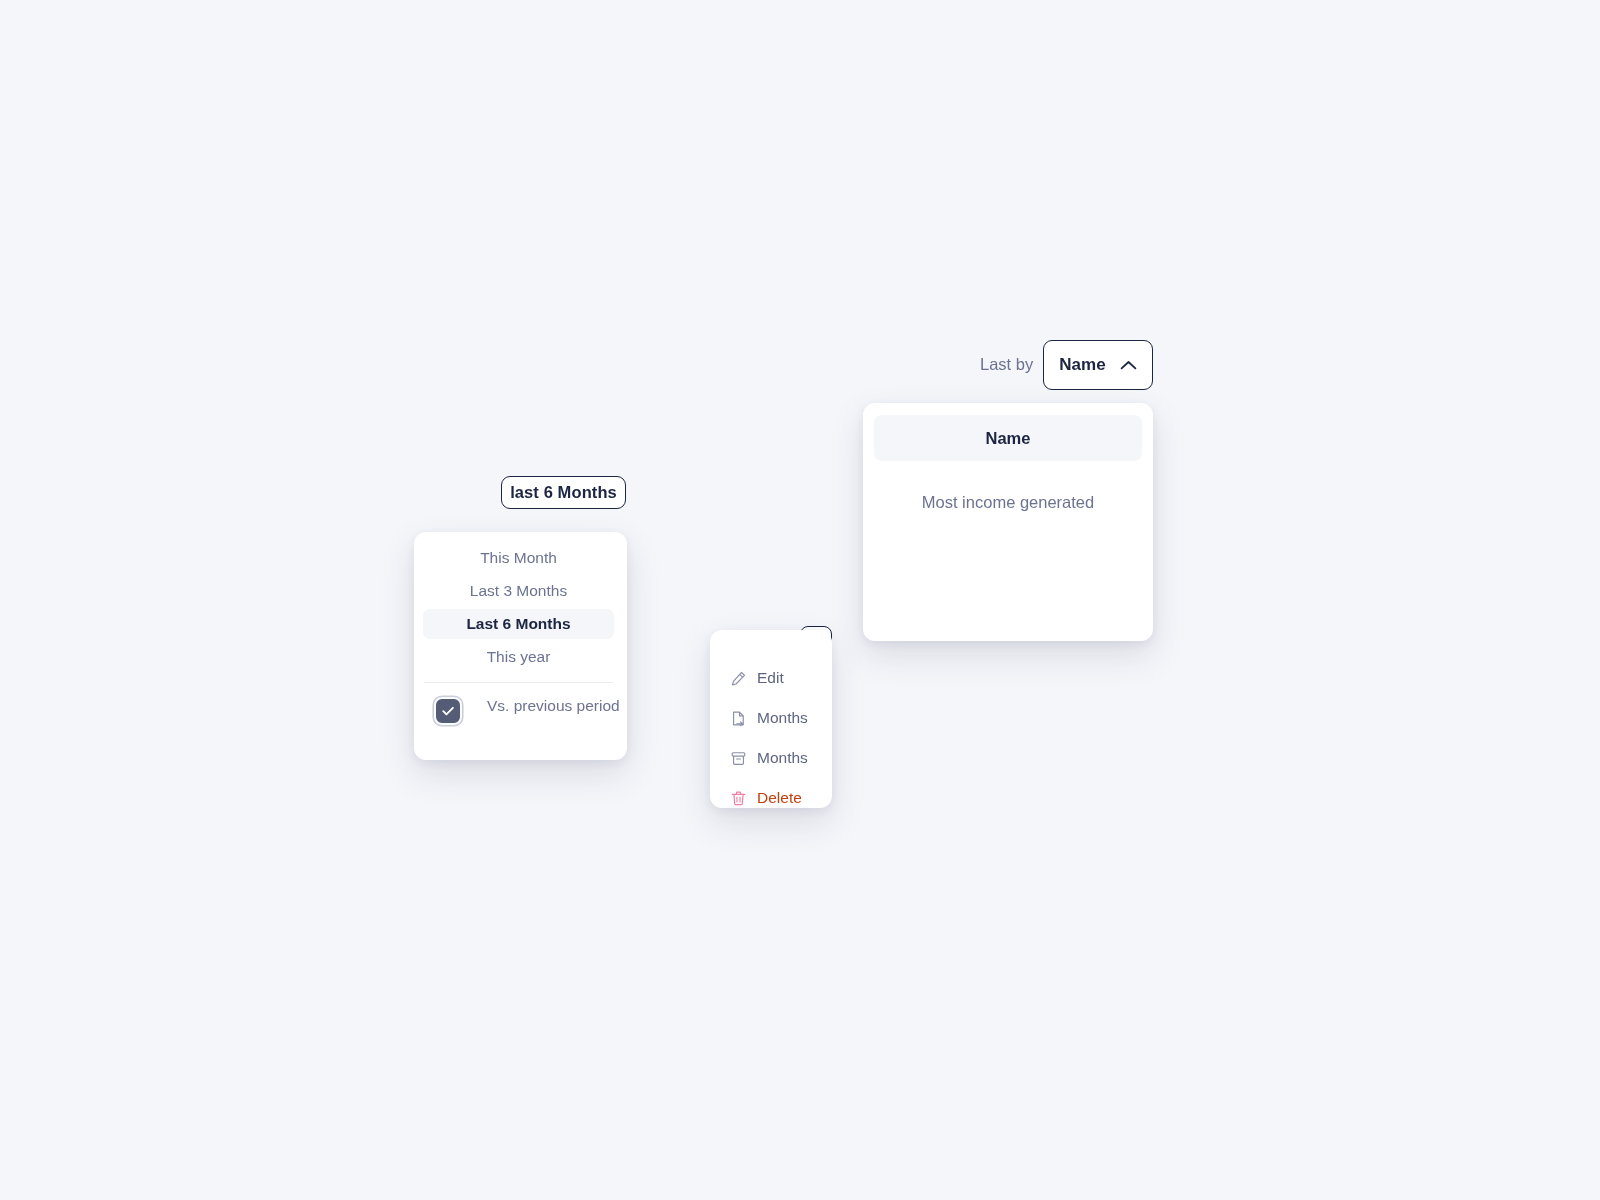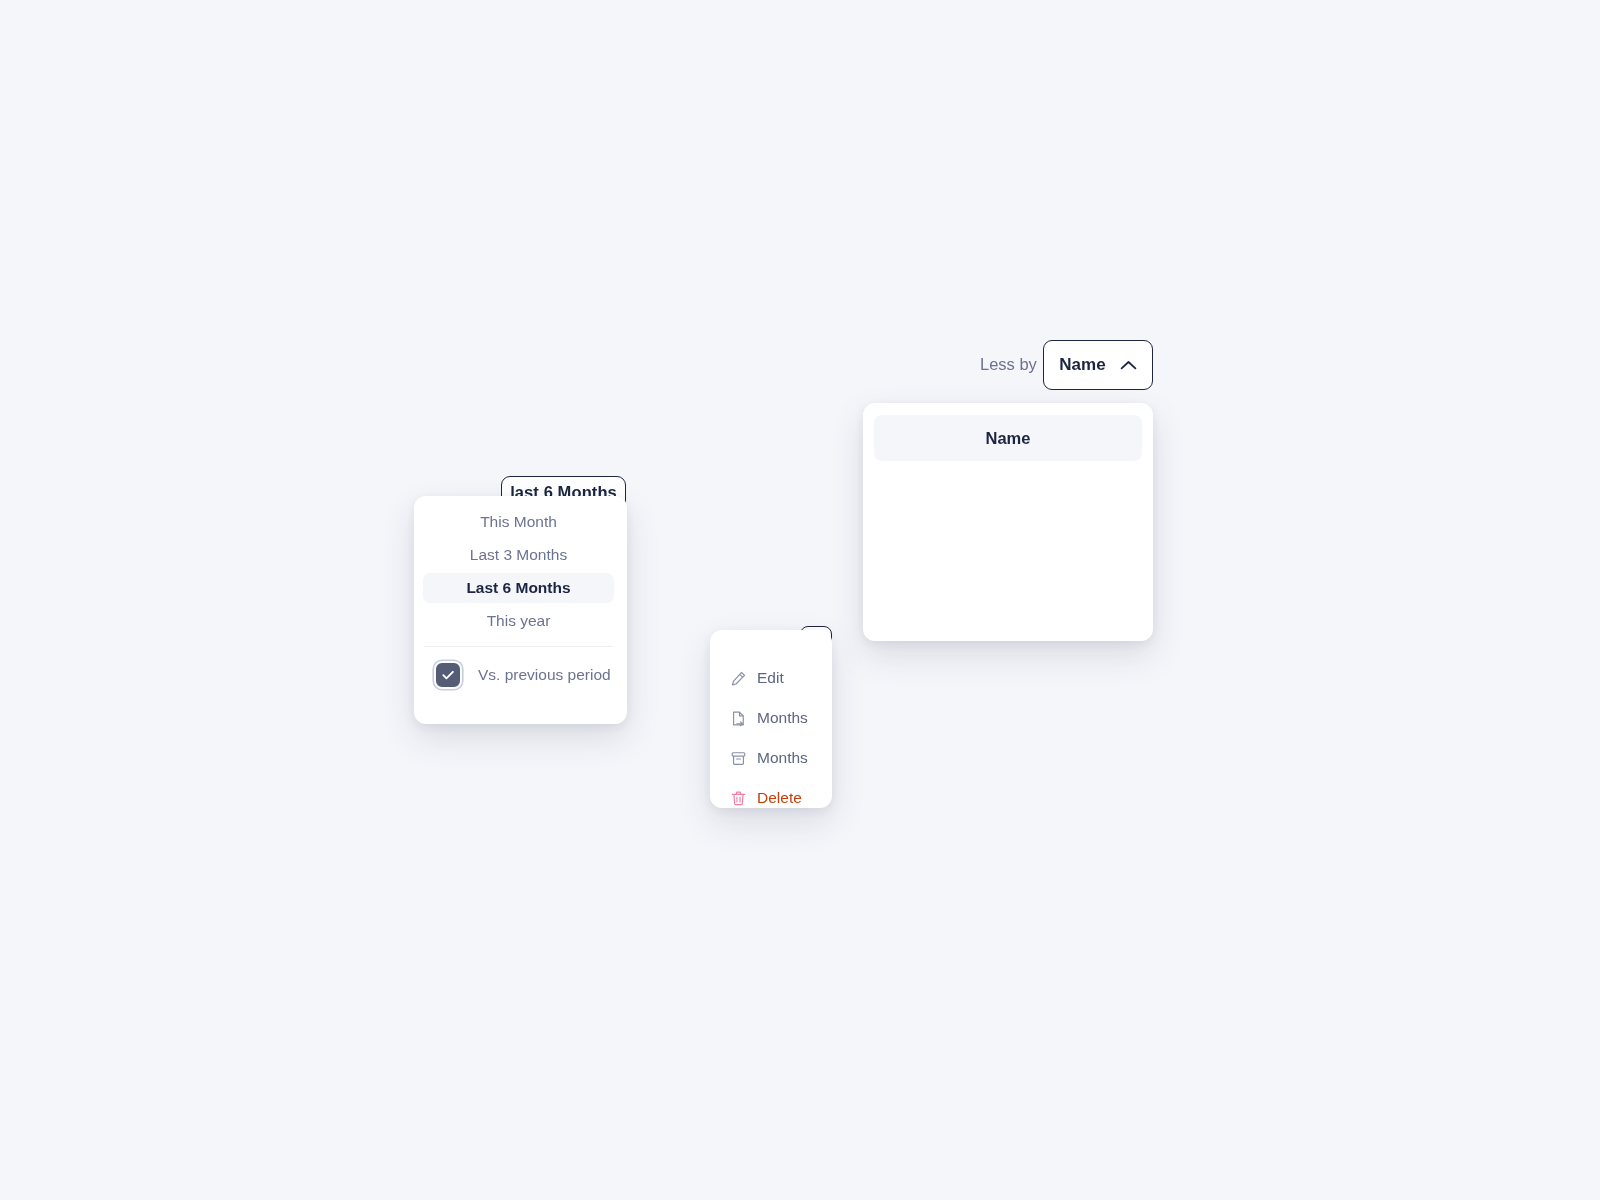--- a/index.html
+++ b/index.html
@@ -40,21 +40,21 @@
     border-radius: 12px;
     box-shadow: 0 14px 34px rgba(40,49,80,.13), 0 3px 10px rgba(40,49,80,.07);
   }
 
   
   #daterange-button {
     left: 501px; top: 476px; width: 125px; height: 33px;
     font-size: 16.5px;
   }
   #daterange-panel {
-    left: 414px; top: 496px; width: 213px; height: 228px;
+    left: 414px; top: 532px; width: 213px; height: 228px;
     padding: 8px 4px 0 0;
   }
   .dr-option {
     height: 30px;
     margin: 3px 9px;
     border-radius: 7px;
     display: flex;
     align-items: center;
     justify-content: center;
     font-size: 15.5px;
@@ -67,22 +67,22 @@
     color: #1c2541;
     font-weight: 700;
   }
   .dr-divider {
     height: 1px;
     background: #ecedf3;
     margin: 10px 10px 0 10px;
   }
   .dr-checkrow {
     display: flex;
-    align-items: center;
-    gap: 16px;
+    align-items: flex-start;
+    gap: 25px;
     padding: 14px 0 0 20px;
   }
   .checkbox {
     width: 28px; height: 28px;
     box-sizing: border-box;
     border-radius: 8px;
     background: #555d76;
     border: 2.5px solid #fafbfd;
     box-shadow: 0 0 0 1.6px #c9cedd;
     display: flex;
@@ -236,31 +236,34 @@
       <svg class="ico" viewBox="0 0 20 20">
         <path d="M2.8 5.2 h14.4" fill="none" stroke="#ef7ea1" stroke-width="1.4" stroke-linecap="round"></path>
         <path d="M7.6 5.2 v-1.6 a1 1 0 0 1 1 -1 h2.8 a1 1 0 0 1 1 1 v1.6" fill="none" stroke="#ef7ea1" stroke-width="1.4" stroke-linejoin="round"></path>
         <path d="M4.6 5.2 l.9 11.0 a1.2 1.2 0 0 0 1.2 1.1 h6.6 a1.2 1.2 0 0 0 1.2 -1.1 l.9 -11.0" fill="none" stroke="#ef7ea1" stroke-width="1.4" stroke-linejoin="round"></path>
         <path d="M8.2 8.4 v5.6 M11.8 8.4 v5.6" fill="none" stroke="#ef7ea1" stroke-width="1.3" stroke-linecap="round"></path>
       </svg>
       <span>Delete</span>
     </div>
   </div>
 
-  <div id="sortby-label">Less by</div>
+  <div id="sortby-label">Last by</div>
 
   <div class="outline-btn" id="sortby-button">
     <span>Name</span>
     <svg width="17" height="11" viewBox="0 0 17 11">
       <path d="M1.6 8.4 L8.5 2.0 L15.4 8.4" fill="none" stroke="#1c2541" stroke-width="1.8" stroke-linecap="round" stroke-linejoin="round"></path>
     </svg>
   </div>
 
   <div class="panel" id="sort-panel">
     <div class="sort-option selected">
       <span>Name</span>
     </div>
     <div class="sort-spacer"></div>
     <div class="sort-spacer"></div>
+    <div class="sort-option">
+      <span>Most income generated</span>
+    </div>
     <div class="sort-spacer"></div>
   </div>
 
 </div>
 
 </body></html>

